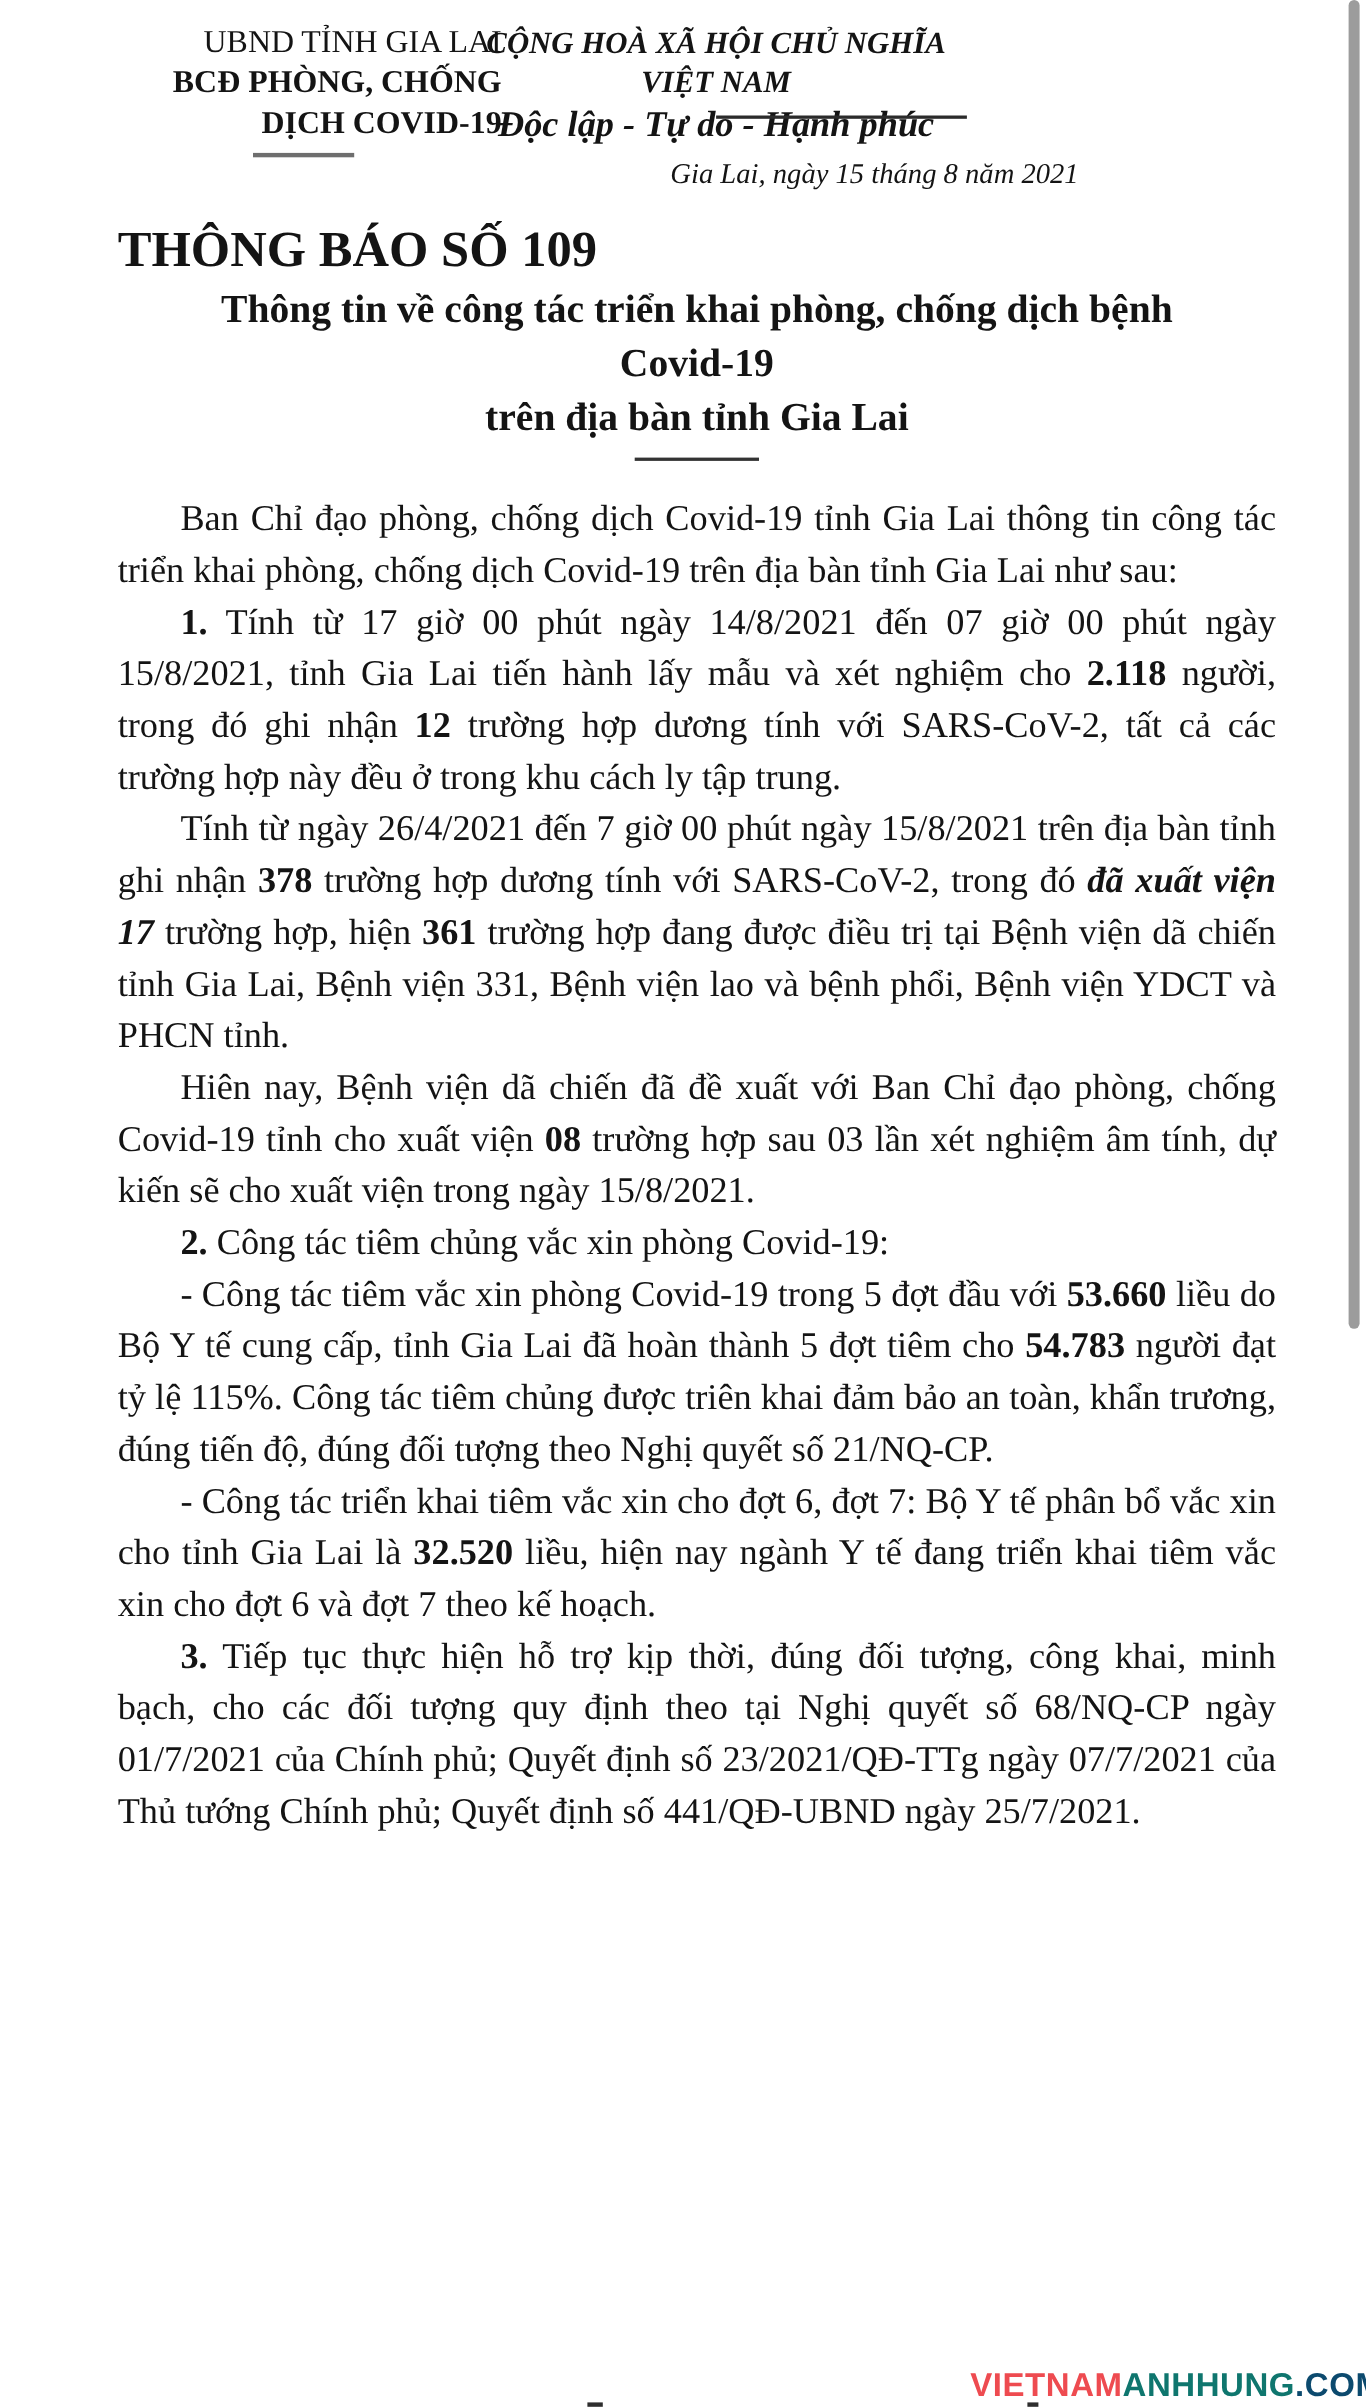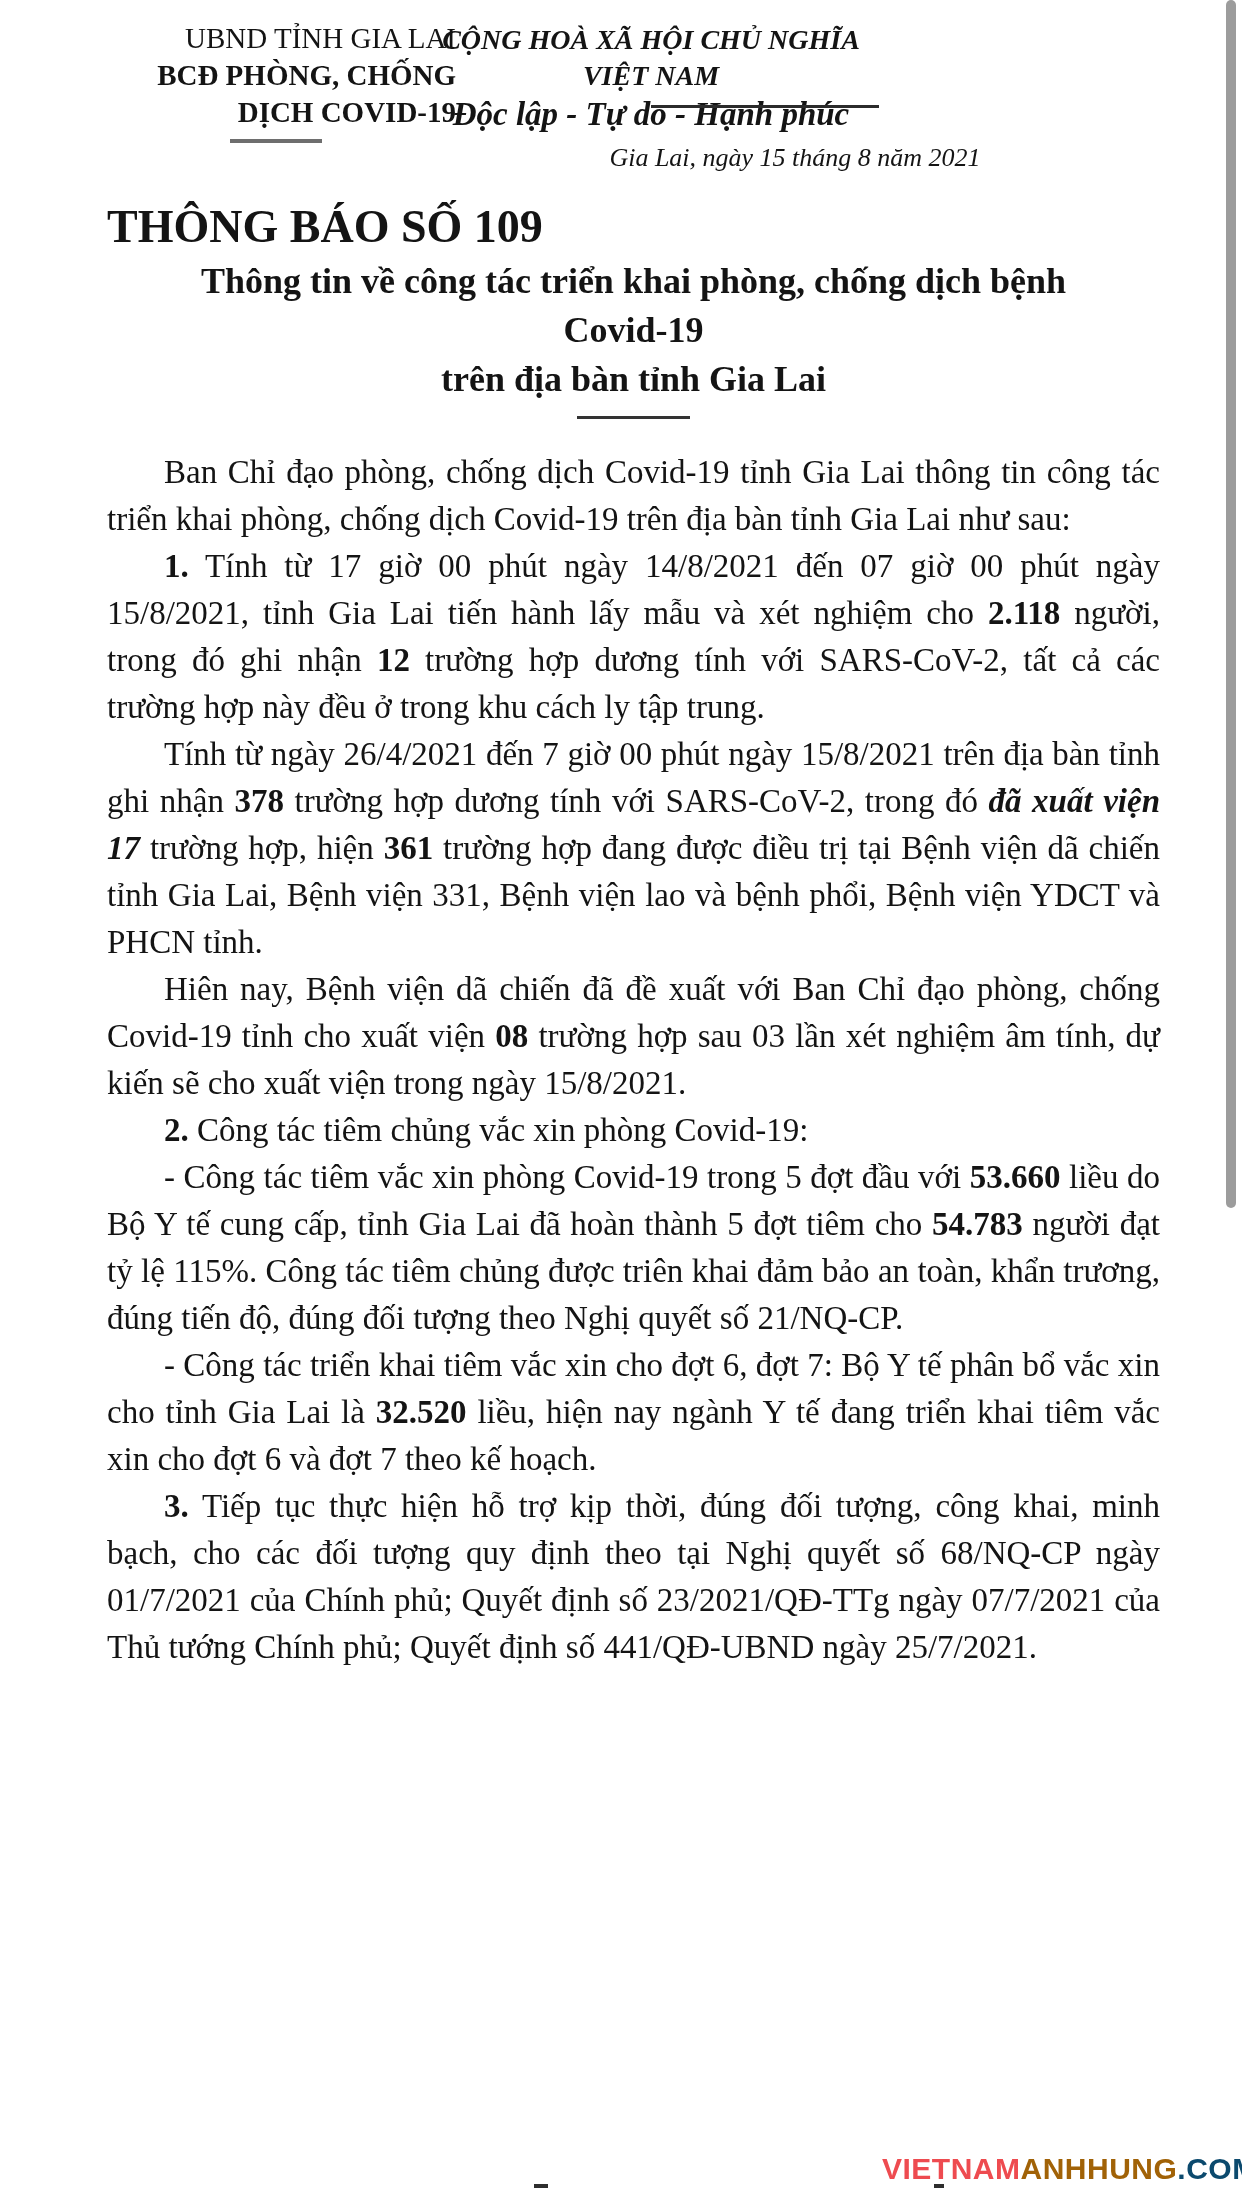--- a/index.html
+++ b/index.html
@@ -52,21 +52,21 @@
   .scroll-thumb {
     position:absolute; top:0; right:6px; width:10px; height:1208px;
     border-radius:6px; background:#9c9c9c;
   }
   .watermark {
     position:absolute; top:2152px; left:858px;
     font-family:"Liberation Sans", sans-serif;
     font-weight:bold; font-size:30px; letter-spacing:0.5px; white-space:nowrap;
   }
   .wm-red    { color:#ee4b50;margin-left:24px; }
-  .wm-orange { color:#a16207;margin-top:40px; }
+  .wm-orange { color:#0f766e;margin-top:40px; }
   .wm-blue   { color:#0c4a6e; }
   .cutoff { position:absolute; top:2184px; height:4px; background:#2e2e2e; }
   .cut-a { left:534px; width:14px; }
   .cut-b { left:934px; width:10px; }
 </style>
 </head>
 <body>
 
 <div class="page">
 

